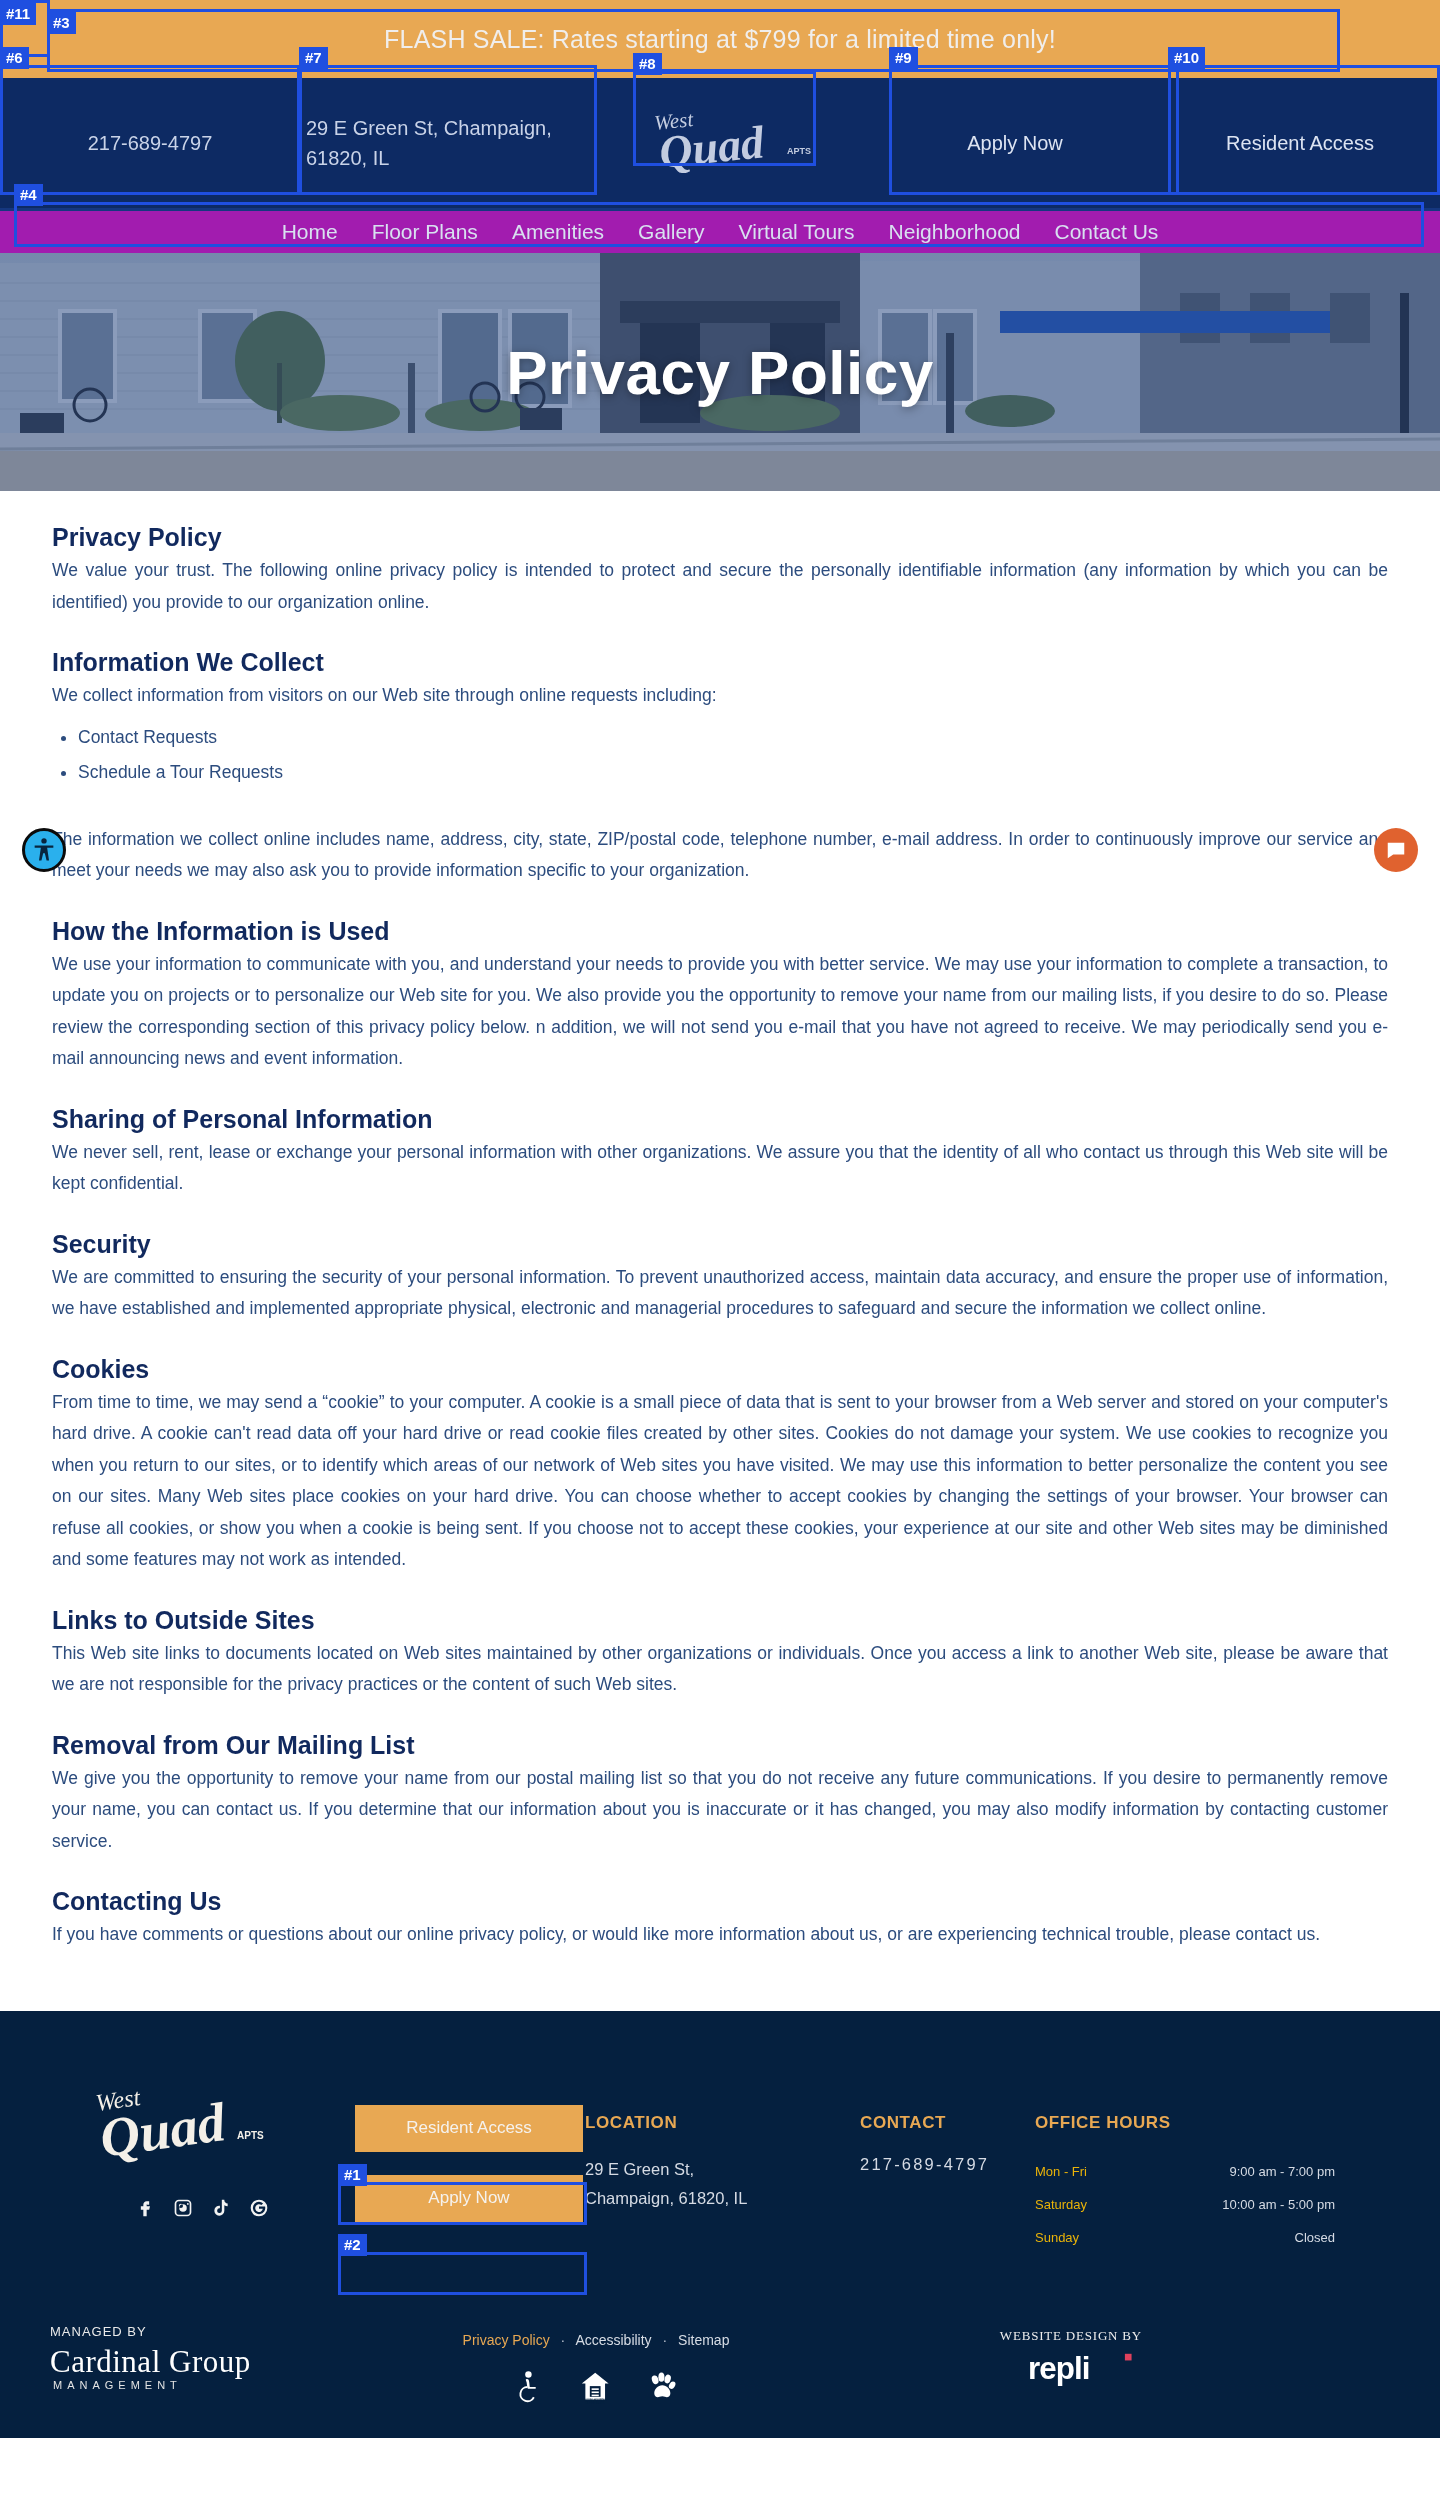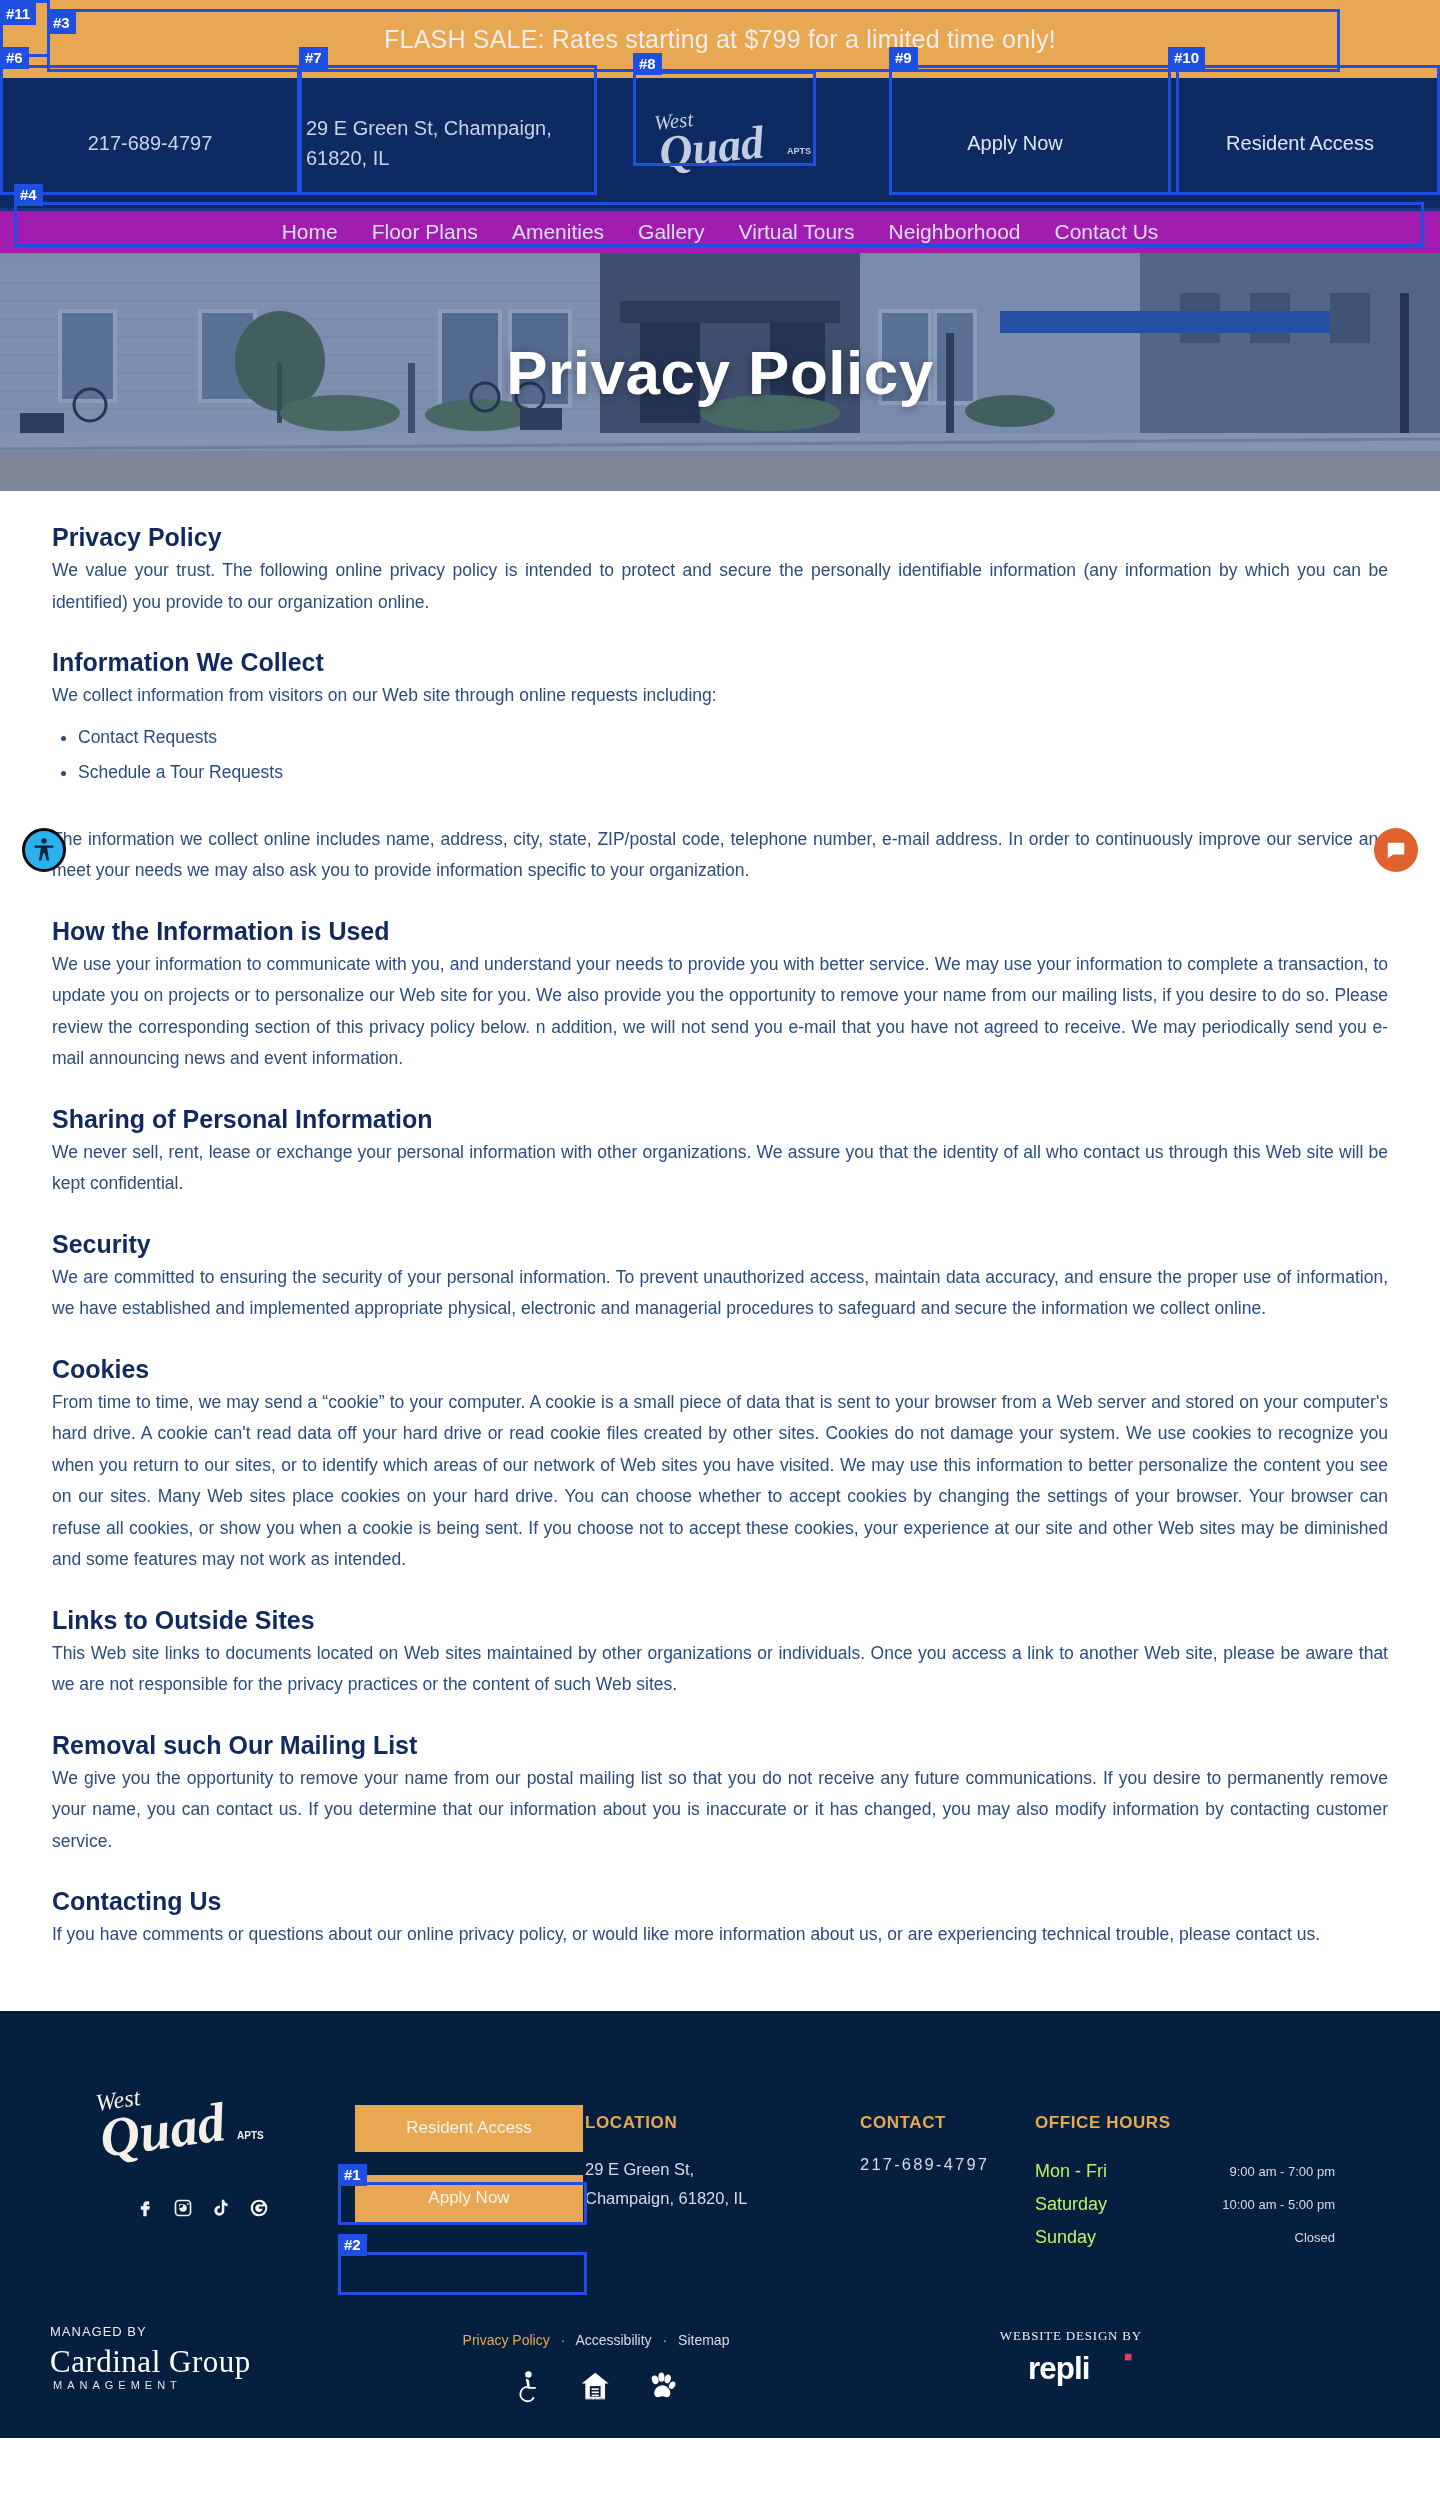--- a/index.html
+++ b/index.html
@@ -131,21 +131,21 @@
   .f-col-location { width: 275px; }
   .f-col-contact  { width: 175px; }
   .f-col-hours    { width: 300px; }
   .f-head {
     color: #e8a853; font-size: 17px; font-weight: bold;
     letter-spacing: .6px; margin-bottom: 22px;
   }
   .f-line { color: #d6dbe4; font-size: 16.5px; line-height: 29px; }
   .f-phone { color: #d6dbe4; font-size: 16.5px; letter-spacing: 2.2px; }
   .hours-row { display: flex; justify-content: space-between; line-height: 33px; }
-  .hours-day { color: #bef264; font-size: 18px; text-align: right; }
+  .hours-day { color: #eab308; font-size: 13px; text-align: right; }
   .hours-val { color: #d6dbe4; font-size: 13px; }
 
   
   .footer-bottom {
     width: 1172px; margin-top: 70px;
     padding: 0 30px 34px 50px;
     display: flex; align-items: flex-start; justify-content: space-between;
   }
   .managed-by { width: 330px; }
   .managed-label {
@@ -304,21 +304,21 @@
 
   <h2>Security</h2>
   <p>We are committed to ensuring the security of your personal information. To prevent unauthorized access, maintain data accuracy, and ensure the proper use of information, we have established and implemented appropriate physical, electronic and managerial procedures to safeguard and secure the information we collect online.</p>
 
   <h2>Cookies</h2>
   <p>From time to time, we may send a “cookie” to your computer. A cookie is a small piece of data that is sent to your browser from a Web server and stored on your computer's hard drive. A cookie can't read data off your hard drive or read cookie files created by other sites. Cookies do not damage your system. We use cookies to recognize you when you return to our sites, or to identify which areas of our network of Web sites you have visited. We may use this information to better personalize the content you see on our sites. Many Web sites place cookies on your hard drive. You can choose whether to accept cookies by changing the settings of your browser. Your browser can refuse all cookies, or show you when a cookie is being sent. If you choose not to accept these cookies, your experience at our site and other Web sites may be diminished and some features may not work as intended.</p>
 
   <h2>Links to Outside Sites</h2>
   <p>This Web site links to documents located on Web sites maintained by other organizations or individuals. Once you access a link to another Web site, please be aware that we are not responsible for the privacy practices or the content of such Web sites.</p>
 
-  <h2>Removal such Our Mailing List</h2>
+  <h2>Removal from Our Mailing List</h2>
   <p>We give you the opportunity to remove your name from our postal mailing list so that you do not receive any future communications. If you desire to permanently remove your name, you can contact us. If you determine that our information about you is inaccurate or it has changed, you may also modify information by contacting customer service.</p>
 
   <h2>Contacting Us</h2>
   <p>If you have comments or questions about our online privacy policy, or would like more information about us, or are experiencing technical trouble, please contact us.</p>
 </div>
 
 <div class="footer">
   <div class="footer-inner">
 
     <div class="f-col-logo">

